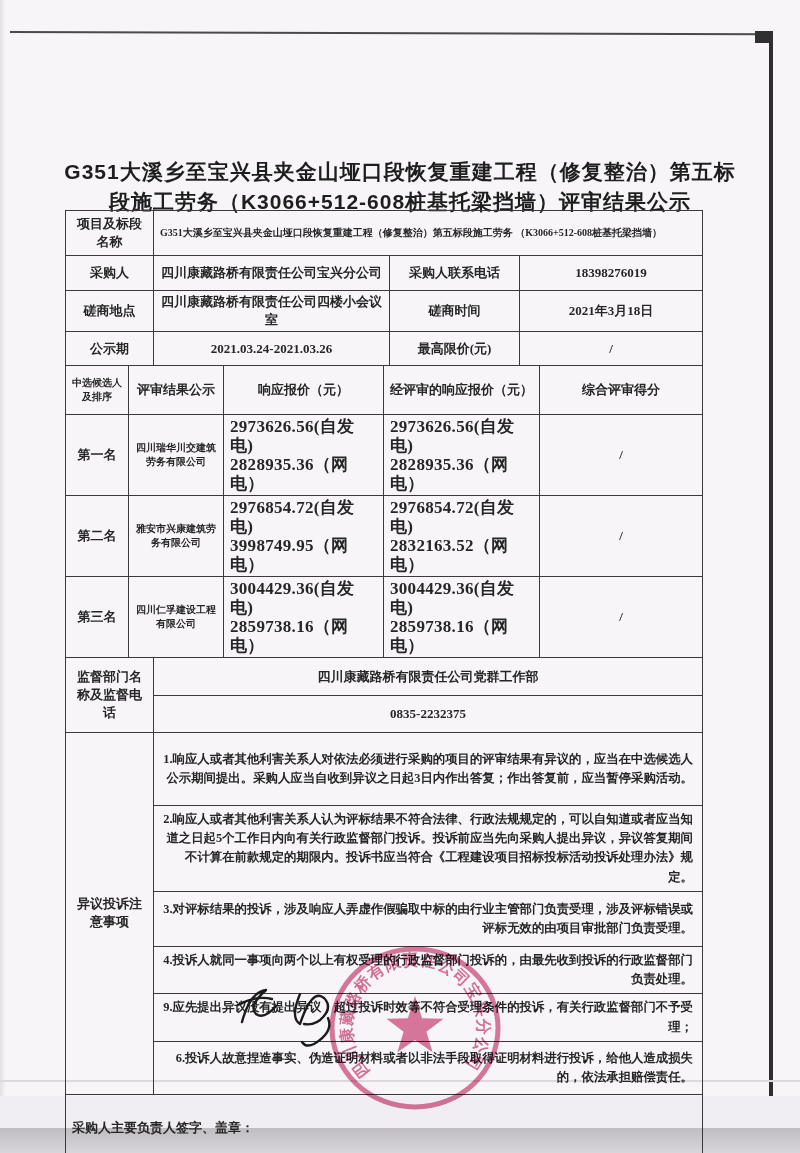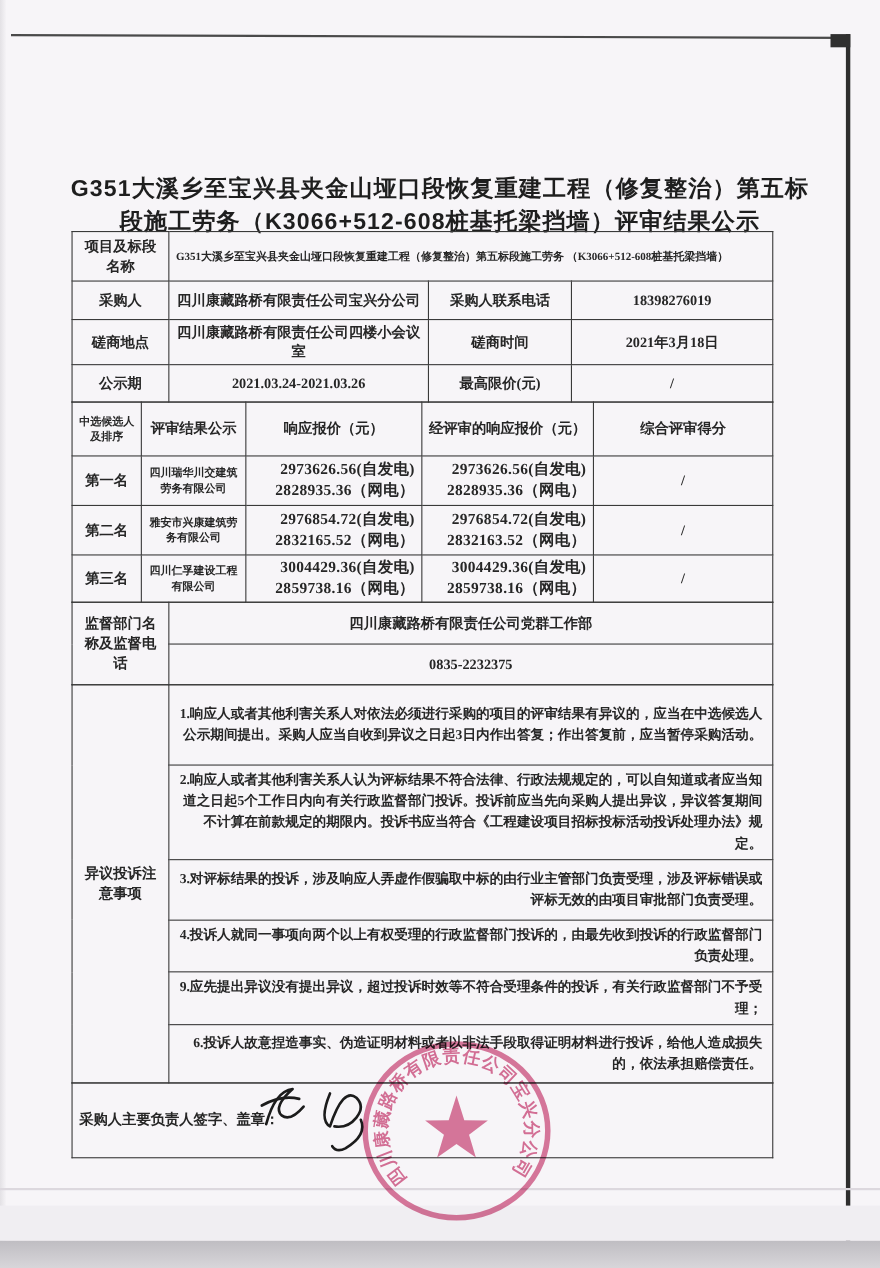--- a/index.html
+++ b/index.html
@@ -27,21 +27,21 @@
     text-align:center; font-size:21px; line-height:1.45; font-weight:bold;
     font-family:"Liberation Sans","DejaVu Sans",sans-serif; letter-spacing:1px; color:#1e1e1e;margin-top:20px; }
 
   .tablewrap { position:absolute; left:65px; top:211px; width:637px;font-weight:bold; }
   table { border-collapse:collapse; width:637px; table-layout:fixed; margin-top:-1px; }
   td { border:1px solid #3a3a3a; font-size:13px; padding:2px 6px;
        vertical-align:middle; word-break:break-all; }
   .c { text-align:center; }
   .l { text-align:left; }
   .small { font-size:10px; }
-  .bidline { line-height:19px; text-align:right; font-size:14px; letter-spacing:0.3px; }
+  .bidline { line-height:19px; text-align:left; font-size:17px; letter-spacing:0.3px; }
   .clause { font-size:12.4px; line-height:1.55; padding:4px 9px; text-align:right; }
 
   
   .sig-svg  { position:absolute; left:228px; top:978px; }
   .seal-svg { position:absolute; left:305px; top:918px; mix-blend-mode:multiply; }
   .seal-svg text { font-family:"Liberation Sans","DejaVu Sans",sans-serif; font-weight:bold; }
 </style>
 </head>
 <body>
 
@@ -119,21 +119,21 @@
           <div class="bidline">2973626.56(自发电)</div>
           <div class="bidline">2828935.36（网电）</div>
         </td>
         <td class="c">/</td>
       </tr>
       <tr style="height:45px">
         <td class="c">第二名</td>
         <td class="c small">雅安市兴康建筑劳务有限公司</td>
         <td>
           <div class="bidline">2976854.72(自发电)</div>
-          <div class="bidline">2832165.52（网电）</div>
+          <div class="bidline">3998749.95（网电）</div>
         </td>
         <td>
           <div class="bidline">2976854.72(自发电)</div>
           <div class="bidline">2832163.52（网电）</div>
         </td>
         <td class="c">/</td>
       </tr>
       <tr style="height:37px">
         <td class="c">第三名</td>
         <td class="c small">四川仁孚建设工程有限公司</td>

